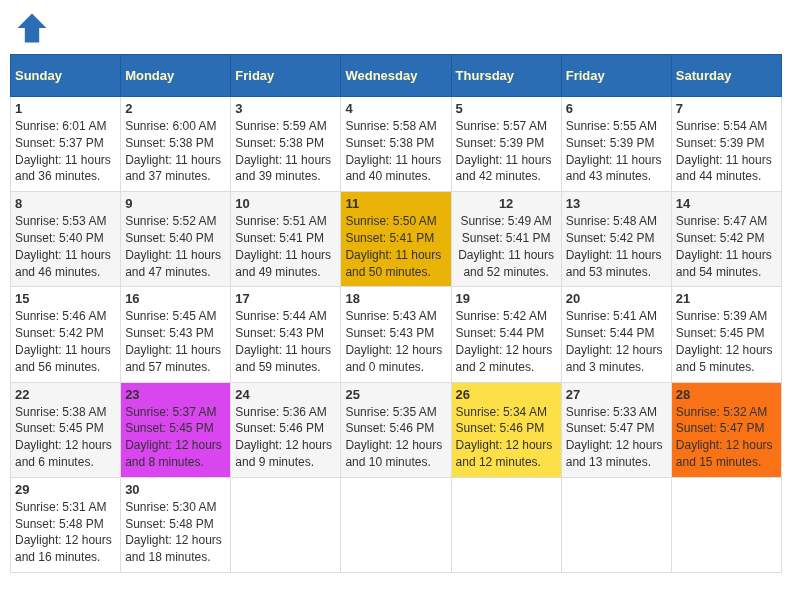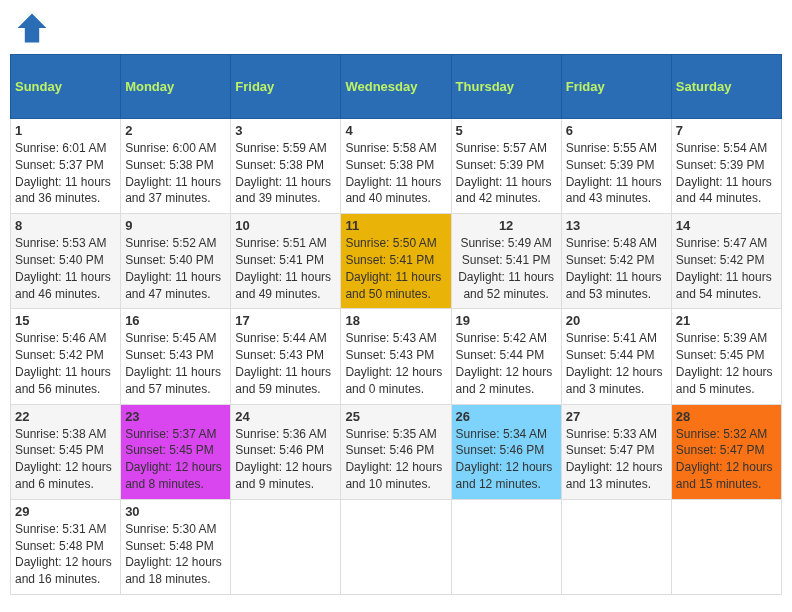--- a/index.html
+++ b/index.html
@@ -43,22 +43,22 @@
       font-size: 14px;
       color: #555;
     }
     .calendar {
       width: 100%;
       border-collapse: collapse;
       font-size: 11px;
     }
     .calendar th {
       background: #2a6db5;
-      color: #bef264;
-      padding: 24px 4px;
+      color: #fef9c3;
+      padding: 13px 4px;
       text-align: left;
       font-size: 13px;
       font-weight: bold;
       border: 1px solid #1e5a9e;
     }
     .calendar td {
       vertical-align: top;
       padding: 4px 4px 6px 4px;
       border: 1px solid #ddd;
       width: calc(100% / 7);
@@ -216,21 +216,21 @@
           <div class="day-info">Sunrise: 5:37 AM<br>Sunset: 5:45 PM<br>Daylight: 12 hours<br>and 8 minutes.</div>
         </td>
         <td style="background: rgb(245, 245, 245); margin-top: 24px;">
           <span class="day-num">24</span>
           <div class="day-info">Sunrise: 5:36 AM<br>Sunset: 5:46 PM<br>Daylight: 12 hours<br>and 9 minutes.</div>
         </td>
         <td style="background: rgb(245, 245, 245);">
           <span class="day-num">25</span>
           <div class="day-info">Sunrise: 5:35 AM<br>Sunset: 5:46 PM<br>Daylight: 12 hours<br>and 10 minutes.</div>
         </td>
-        <td style="background: #7dd3fc;">
+        <td style="background: #fde047;">
           <span class="day-num">26</span>
           <div class="day-info">Sunrise: 5:34 AM<br>Sunset: 5:46 PM<br>Daylight: 12 hours<br>and 12 minutes.</div>
         </td>
         <td style="background: rgb(245, 245, 245);">
           <span class="day-num">27</span>
           <div class="day-info">Sunrise: 5:33 AM<br>Sunset: 5:47 PM<br>Daylight: 12 hours<br>and 13 minutes.</div>
         </td>
         <td style="background: #f97316; margin-top: 24px;">
           <span class="day-num">28</span>
           <div class="day-info">Sunrise: 5:32 AM<br>Sunset: 5:47 PM<br>Daylight: 12 hours<br>and 15 minutes.</div>

